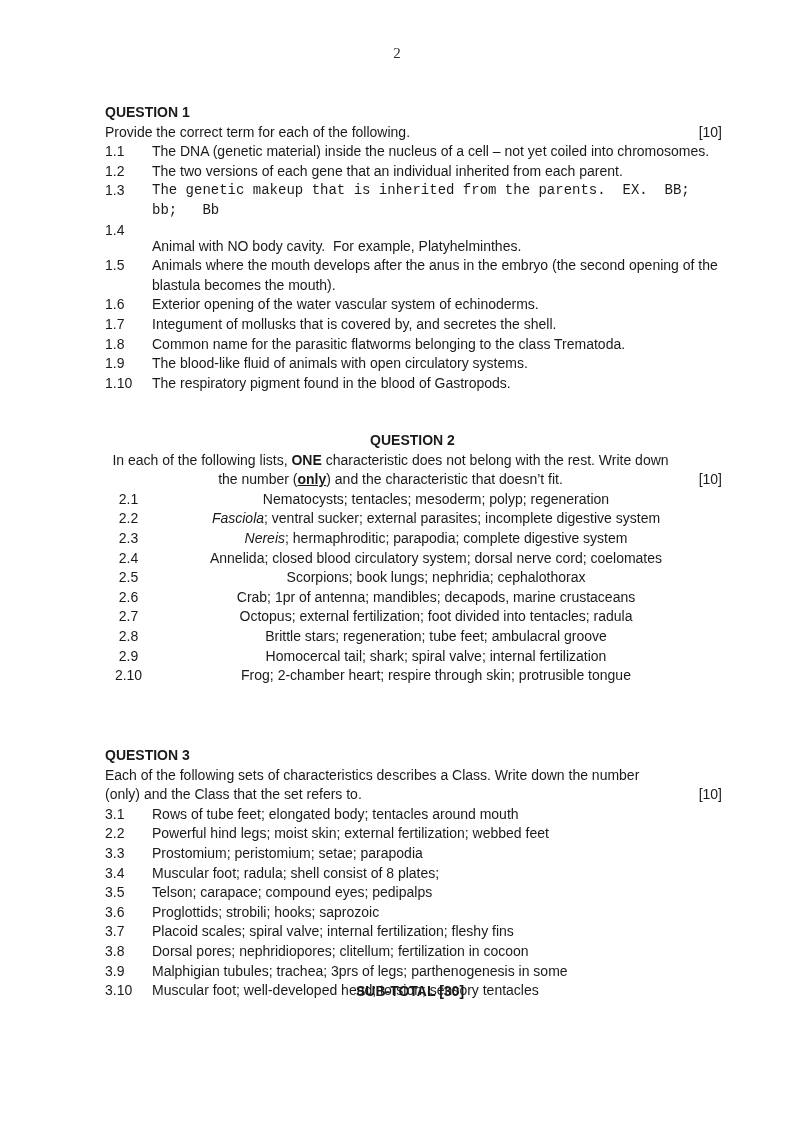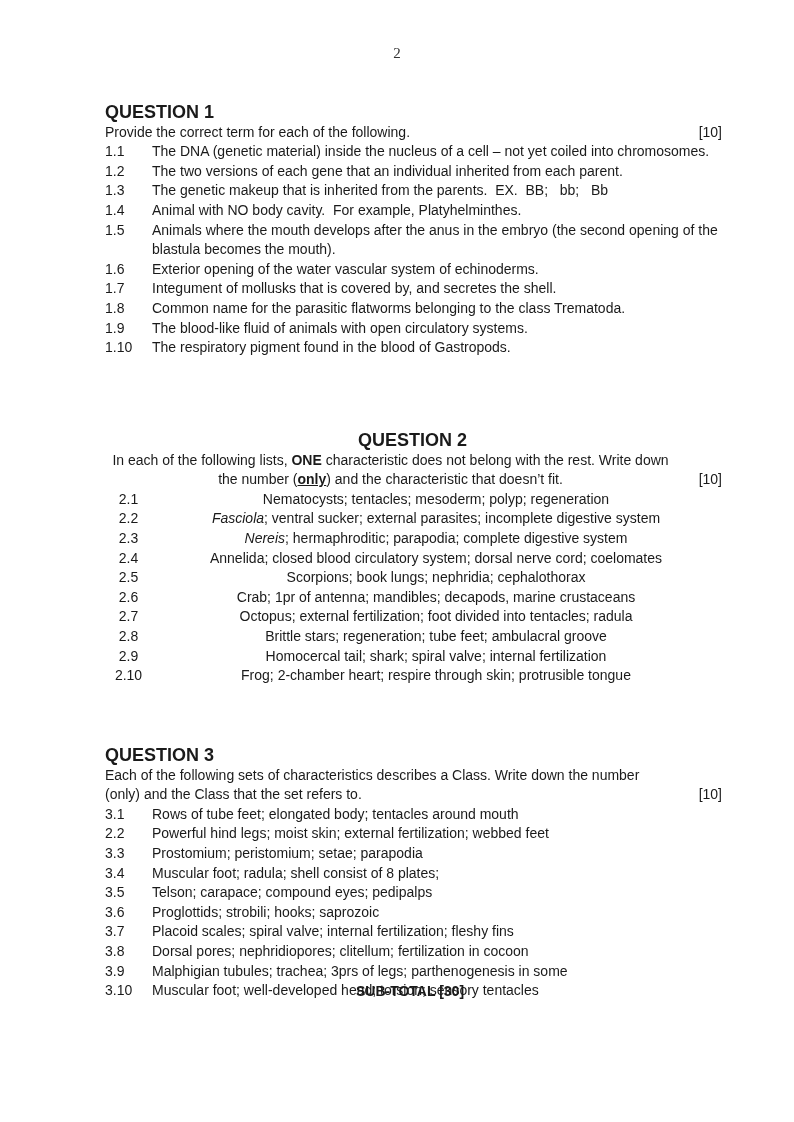--- a/index.html
+++ b/index.html
@@ -5,21 +5,21 @@
   html, body { margin: 0; padding: 0; background: #ffffff; }
   body {
     width: 794px; height: 1122px; position: relative; overflow: hidden;
     font-family: "Liberation Sans", sans-serif; color: #1a1a1a;
   }
   .page-number {
     position: absolute; top: 45px; left: 0; width: 794px; text-align: center;
     font-family: "Liberation Serif", serif; font-size: 15px; color: #333;
   }
   .question { position: absolute; left: 105px; width: 615px; font-size: 14px; line-height: 19.6px; }
-  .q-title { font-weight: bold; font-size: 18px; }
+  .q-title { font-weight: bold; font-size: 14px; }
   .instr-row { position: relative; padding-right: 44px; }
   .marks { position: absolute; right: -2px; bottom: 0; font-weight: normal; }
   .item { display: flex; }
   .item-num { width: 47px; flex: none; }
   .item-text { flex: 1; }
   .subtotal {
     position: absolute; top: 983px; left: 0; width: 820px; text-align: center;
     font-weight: bold; font-size: 14px;
   }
   .u { text-decoration: underline; font-weight: bold; }
@@ -39,25 +39,25 @@
     <div class="item">
         <span class="item-num">1.1</span>
         <span class="item-text">The DNA (genetic material) inside the nucleus of a cell – not yet coiled into chromosomes.</span>
       </div>
     <div class="item">
         <span class="item-num">1.2</span>
         <span class="item-text">The two versions of each gene that an individual inherited from each parent.</span>
       </div>
     <div class="item">
         <span class="item-num">1.3</span>
-        <span class="item-text" style="white-space:pre-wrap;">The genetic makeup that is inherited from the parents.  EX.  BB;   bb;   Bb</span>
+        <span class="item-text" style="white-space:pre-wrap;font-family:Liberation Mono, monospace;">The genetic makeup that is inherited from the parents.  EX.  BB;   bb;   Bb</span>
       </div>
     <div class="item">
         <span class="item-num">1.4</span>
-        <span class="item-text" style="white-space:pre-wrap;">Animal with NO body cavity.  For example, Platyhelminthes.</span>
+        <span class="item-text" style="white-space:pre-wrap;margin-top:16px;">Animal with NO body cavity.  For example, Platyhelminthes.</span>
       </div>
     <div class="item">
         <span class="item-num">1.5</span>
         <span class="item-text">Animals where the mouth develops after the anus in the embryo (the second opening of the blastula becomes the mouth).</span>
       </div>
     <div class="item">
         <span class="item-num">1.6</span>
         <span class="item-text">Exterior opening of the water vascular system of echinoderms.</span>
       </div>
     <div class="item">

